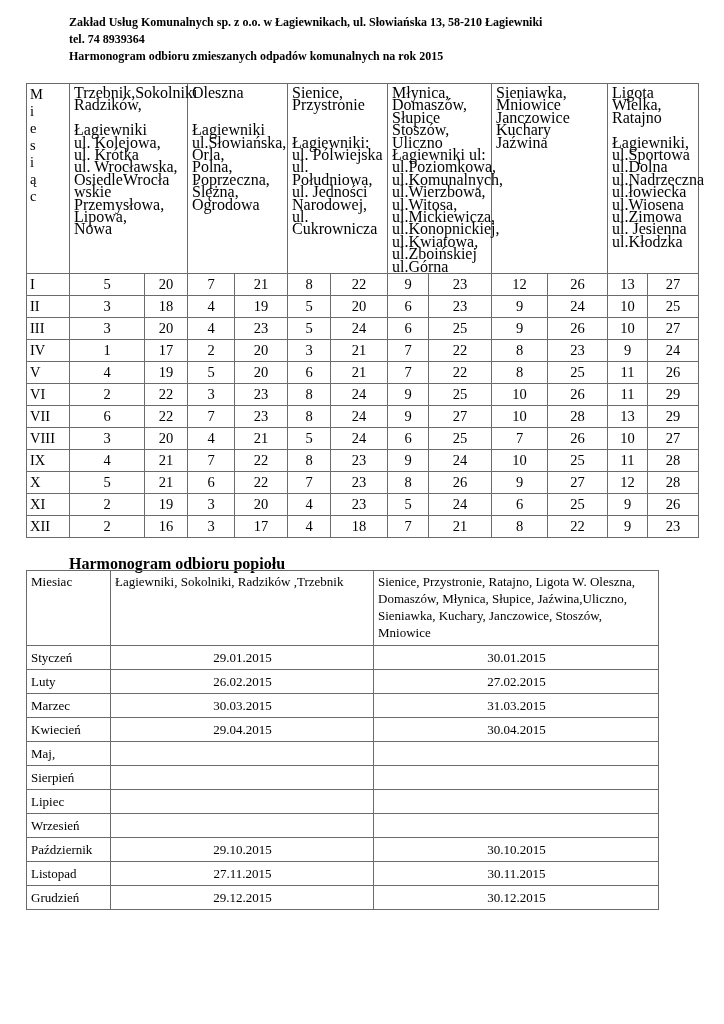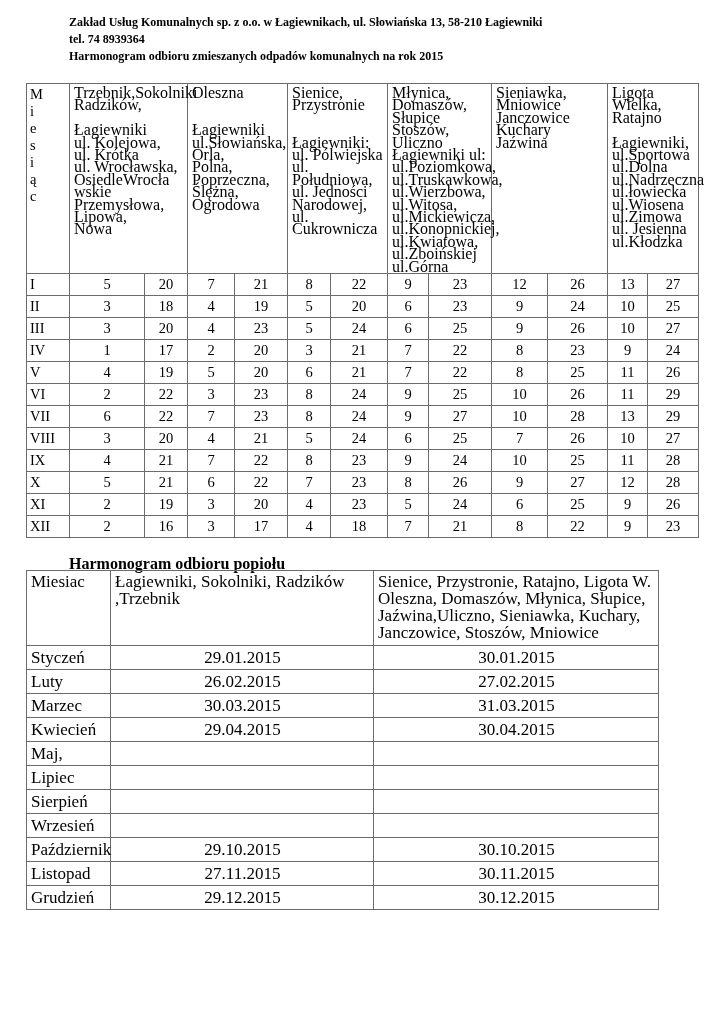--- a/index.html
+++ b/index.html
@@ -17,21 +17,21 @@
   #t1 .hdr td { height: 168px; font-size: 16px; line-height: 12.4px; padding: 3px 3px 0 4px; }
   #t1 .hdr td.mies { font-size: 14.5px; line-height: 17px; padding: 2px 0 0 3px; }
   #t1 .hdr .loc-gap { height: 12px; }
   #t1 .row td { height: 21px; font-size: 14.5px; line-height: 21px; text-align: center; vertical-align: middle; }
   #t1 .row td.mname { text-align: left; padding-left: 3px; }
 
   .title2 { position: absolute; left: 69px; top: 555px; font-weight: bold; font-size: 16px; white-space: nowrap; }
 
   
   #t2 { left: 26px; top: 570px; width: 632px; }
-  #t2 td { font-size: 17px; line-height: 17px; margin-left: 28px; }
+  #t2 td { font-size: 13px; line-height: 17px; margin-left: 28px; }
   #t2 .hdr td { height: 72px; padding: 2px 3px 0 4px; }
   #t2 .row td { height: 23px; vertical-align: middle; padding: 0 3px 0 4px; }
   #t2 .row td.date { text-align: center; }
 </style>
 </head>
 <body>
 
 <div class="header">
   <div>Zakład Usług Komunalnych sp. z o.o. w Łagiewnikach, ul. Słowiańska 13, 58-210 Łagiewniki</div>
   <div>tel. 74 8939364</div>
@@ -99,21 +99,21 @@
           <div>ul. Jedności</div>
           <div>Narodowej,</div>
           <div>ul. Cukrownicza</div>
         </td>
         <td colspan="2">
           <div>Młynica, Domaszów,</div>
           <div>Słupice Stoszów,</div>
           <div>Uliczno</div>
           <div>Łagiewniki ul:</div>
           <div>ul.Poziomkowa,</div>
-          <div>ul.Truskawkowa,</div>
+          <div>ul.Komunalnych,</div>
           <div>ul.Wierzbowa,</div>
           <div>ul.Witosa,</div>
           <div>ul.Mickiewicza,</div>
           <div>ul.Konopnickiej,</div>
           <div>ul.Kwiatowa,</div>
           <div>ul.Zboińskiej</div>
           <div>ul.Górna</div>
         </td>
         <td colspan="2">
           <div>Sieniawka,</div>
@@ -353,26 +353,26 @@
         <td>Kwiecień</td>
         <td class="date">29.04.2015</td>
         <td class="date">30.04.2015</td>
       </tr>
       <tr class="row">
         <td>Maj,</td>
         <td class="date"></td>
         <td class="date"></td>
       </tr>
       <tr class="row">
+        <td>Sierpień</td>
+        <td class="date"></td>
+        <td class="date"></td>
+      </tr>
+      <tr class="row">
         <td>Lipiec</td>
-        <td class="date"></td>
-        <td class="date"></td>
-      </tr>
-      <tr class="row">
-        <td>Sierpień</td>
         <td class="date"></td>
         <td class="date"></td>
       </tr>
       <tr class="row">
         <td>Wrzesień</td>
         <td class="date"></td>
         <td class="date"></td>
       </tr>
       <tr class="row">
         <td>Październik</td>

